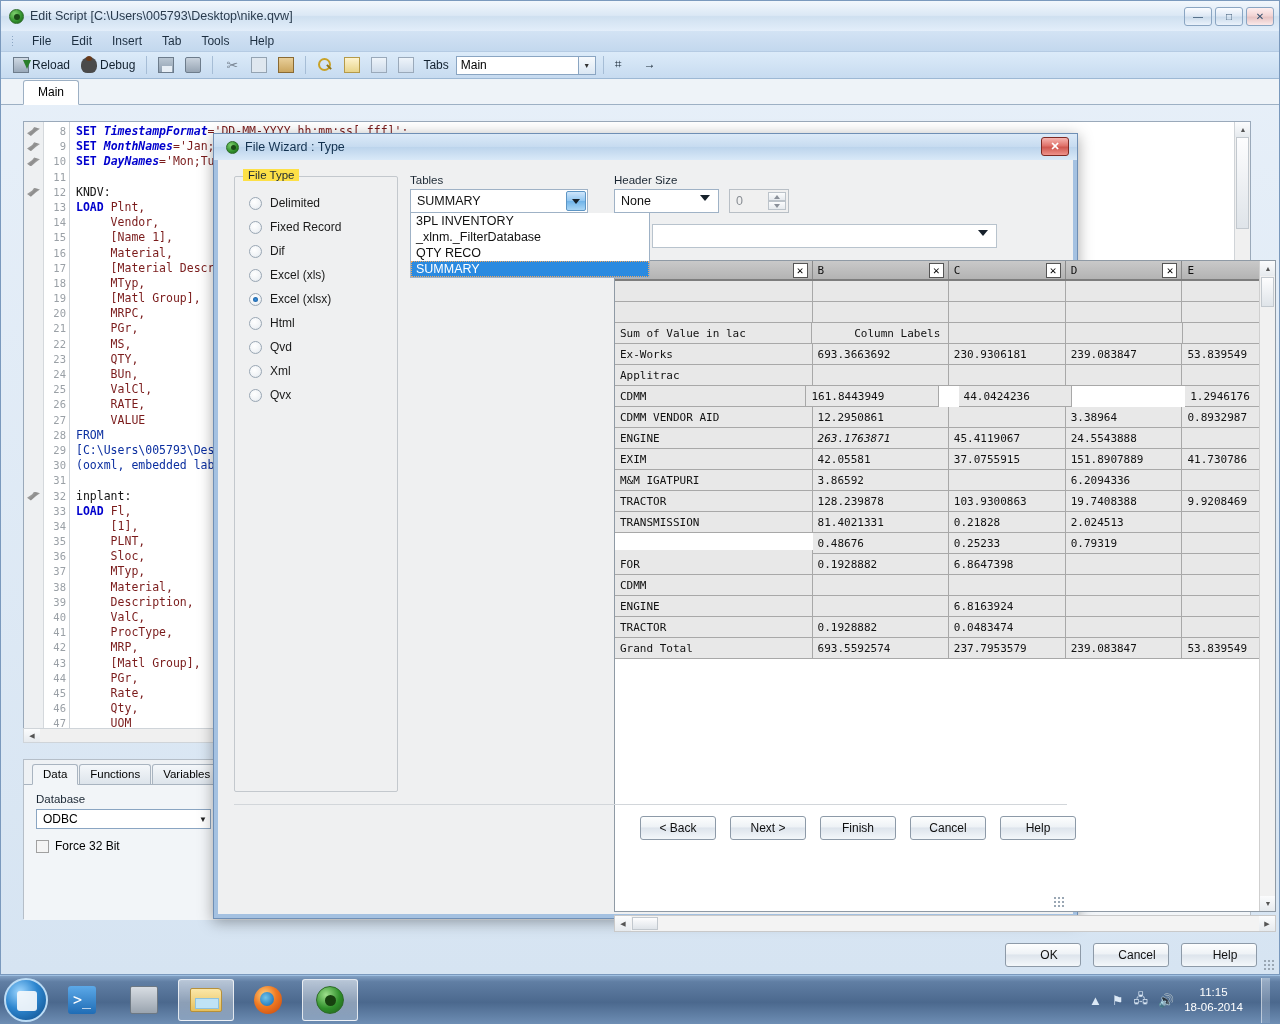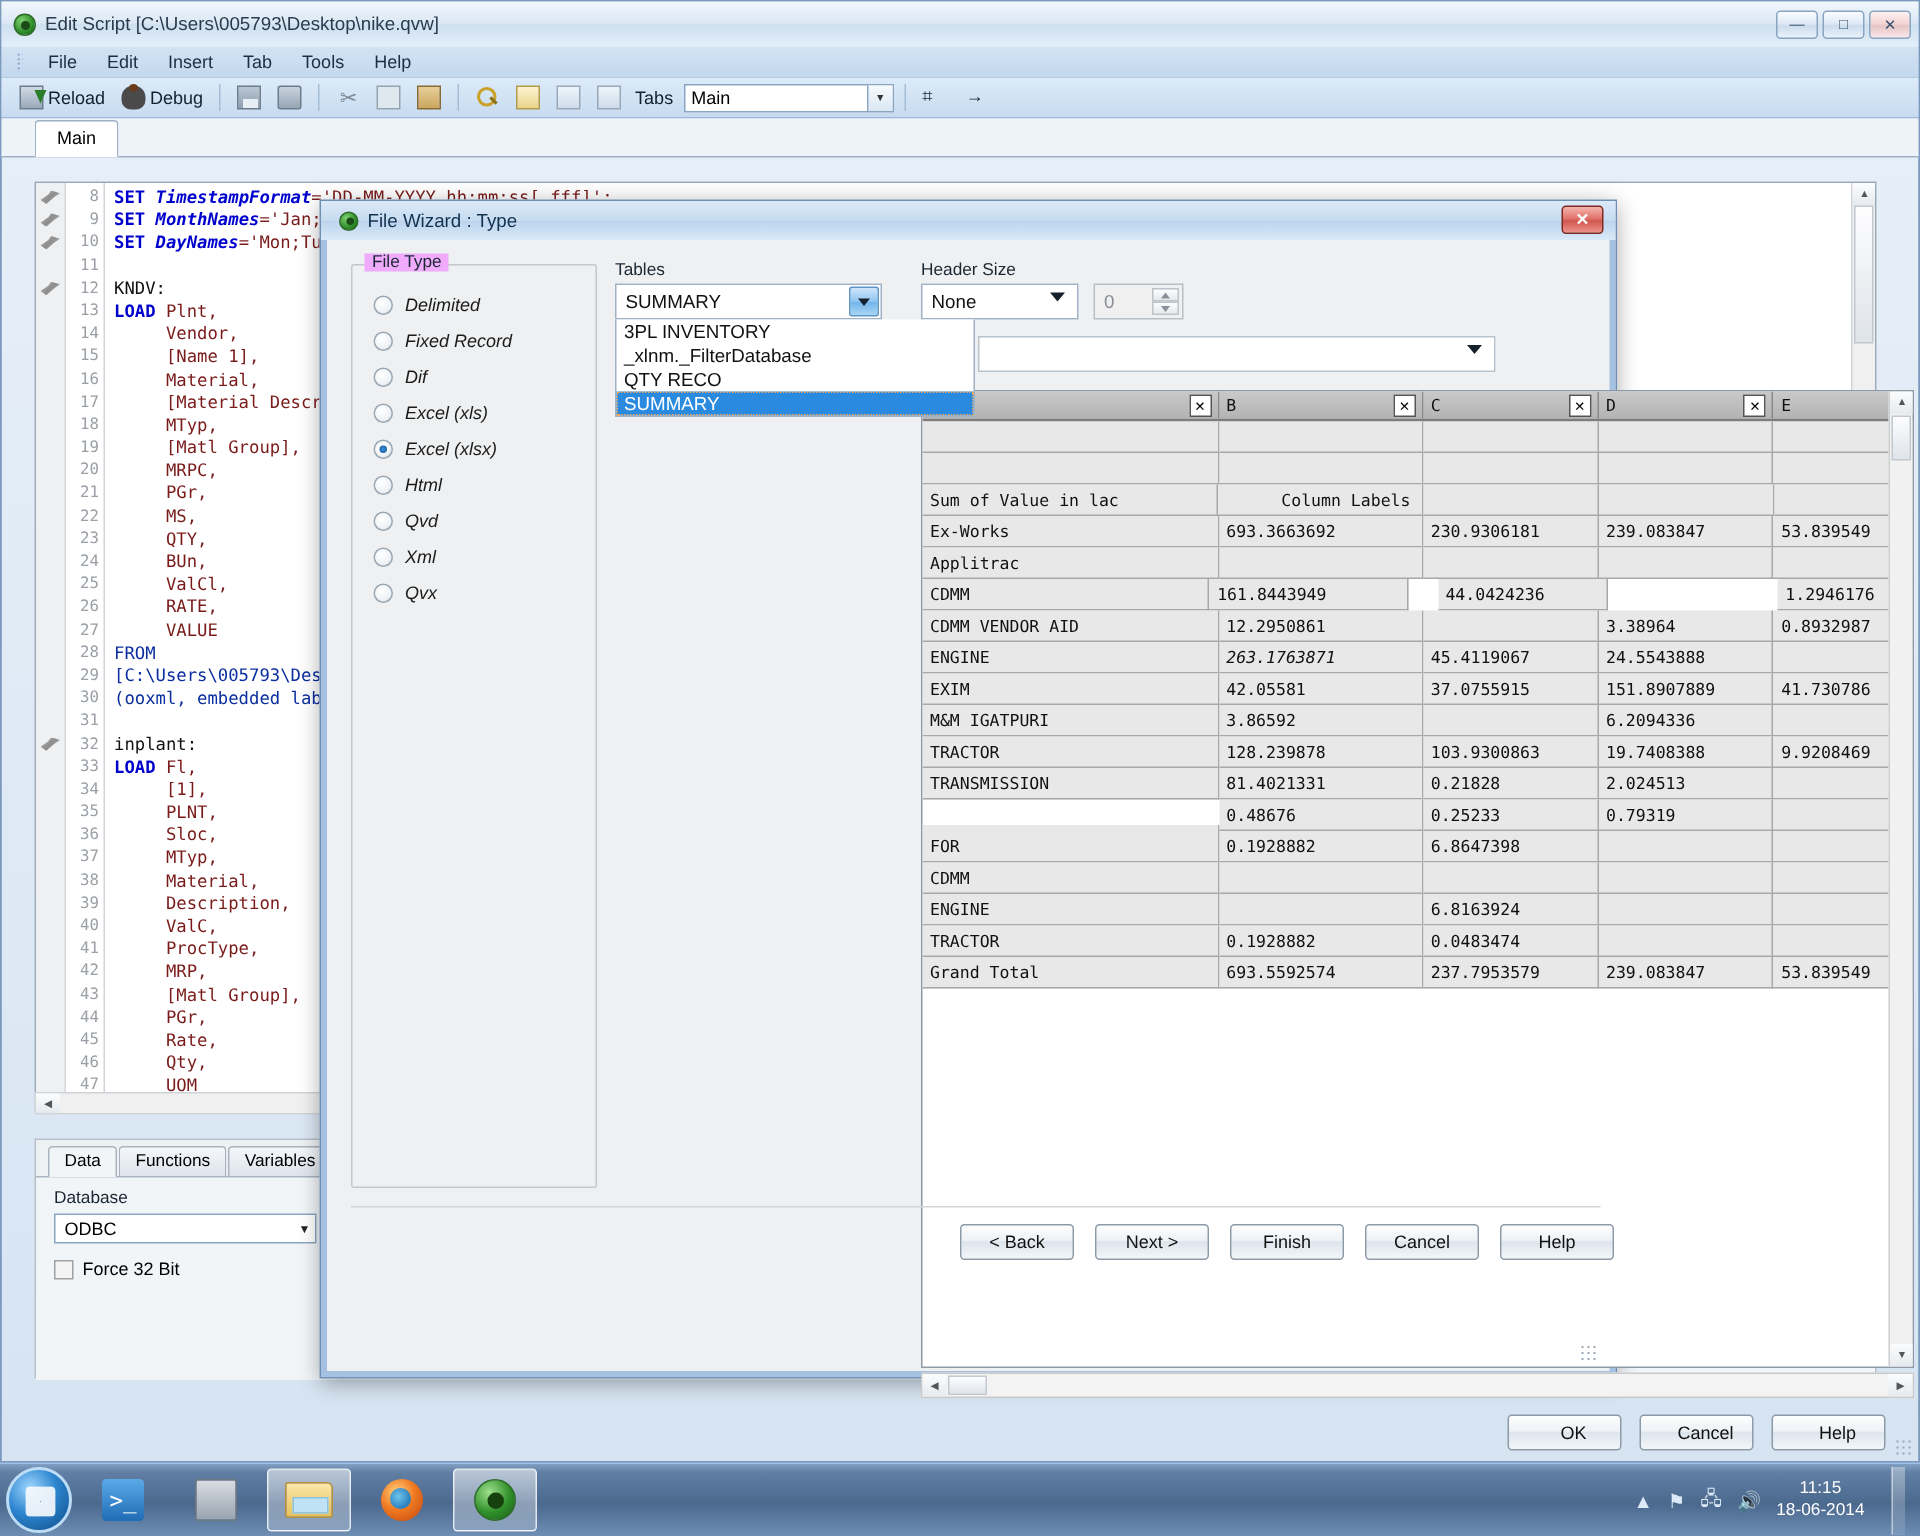--- a/index.html
+++ b/index.html
@@ -189,21 +189,21 @@
     position:absolute; right:8px; top:3px; width:28px;height:19px;
     background:linear-gradient(180deg,#f6b5b0 0%,#e0736b 45%,#cf5850 55%,#ef938c 100%);
     border:1px solid #7d2a24; border-radius:3px;
     display:flex;align-items:center;justify-content:center; color:#fff; font-size:11px; font-weight:bold;
   }
   #dlg-body{ position:absolute; left:8px; top:30px; right:8px; bottom:8px; }
 
   .fieldset{
     position:absolute; border:1px solid #c3c8cd; border-radius:2px;
   }
-  .fieldset > legend{ position:absolute; top:-8px; left:8px; background:#f0abfc; padding:0 5px; font-size:11.5px; color:#1b2733;}
+  .fieldset > legend{ position:absolute; top:-8px; left:8px; background:#fde047; padding:0 5px; font-size:11.5px; color:#1b2733;}
 
   #filetype-box{ left:12px; top:12px; width:164px; height:616px;}
   .radio-row{ display:flex;align-items:center;gap:8px; padding-left:14px; height:24px; font-size:12px; color:#1a1a1a;}
   .radio{
     width:13px;height:13px;border-radius:50%;
     background:radial-gradient(circle at 40% 35%, #ffffff 0%, #f0f3f6 60%, #d6dde4 100%);
     border:1px solid #9aa7b4; position:relative; flex:none;
   }
   .radio.sel:after{ content:"";position:absolute;left:3px;top:3px;width:5px;height:5px;border-radius:50%;
     background:radial-gradient(circle,#3b8fe0 0%, #13558f 100%);}
@@ -595,21 +595,21 @@
   <div id="dlg-title">
     <span class="qv-logo-sm"></span>
     <span id="dlg-title-text">File Wizard : Type</span>
     <div id="dlg-close">✕</div>
   </div>
 
   <div id="dlg-body">
 
     <div class="fieldset" id="filetype-box">
       <legend>File Type</legend>
-      <div style="padding-top:14px;font-style:italic;" id="filetype-list">
+      <div style="padding-top:14px;" id="filetype-list">
           <div class="radio-row">
             <span class="radio"></span>
             <span>Delimited</span>
           </div>
           <div class="radio-row">
             <span class="radio"></span>
             <span>Fixed Record</span>
           </div>
           <div class="radio-row">
             <span class="radio"></span>

